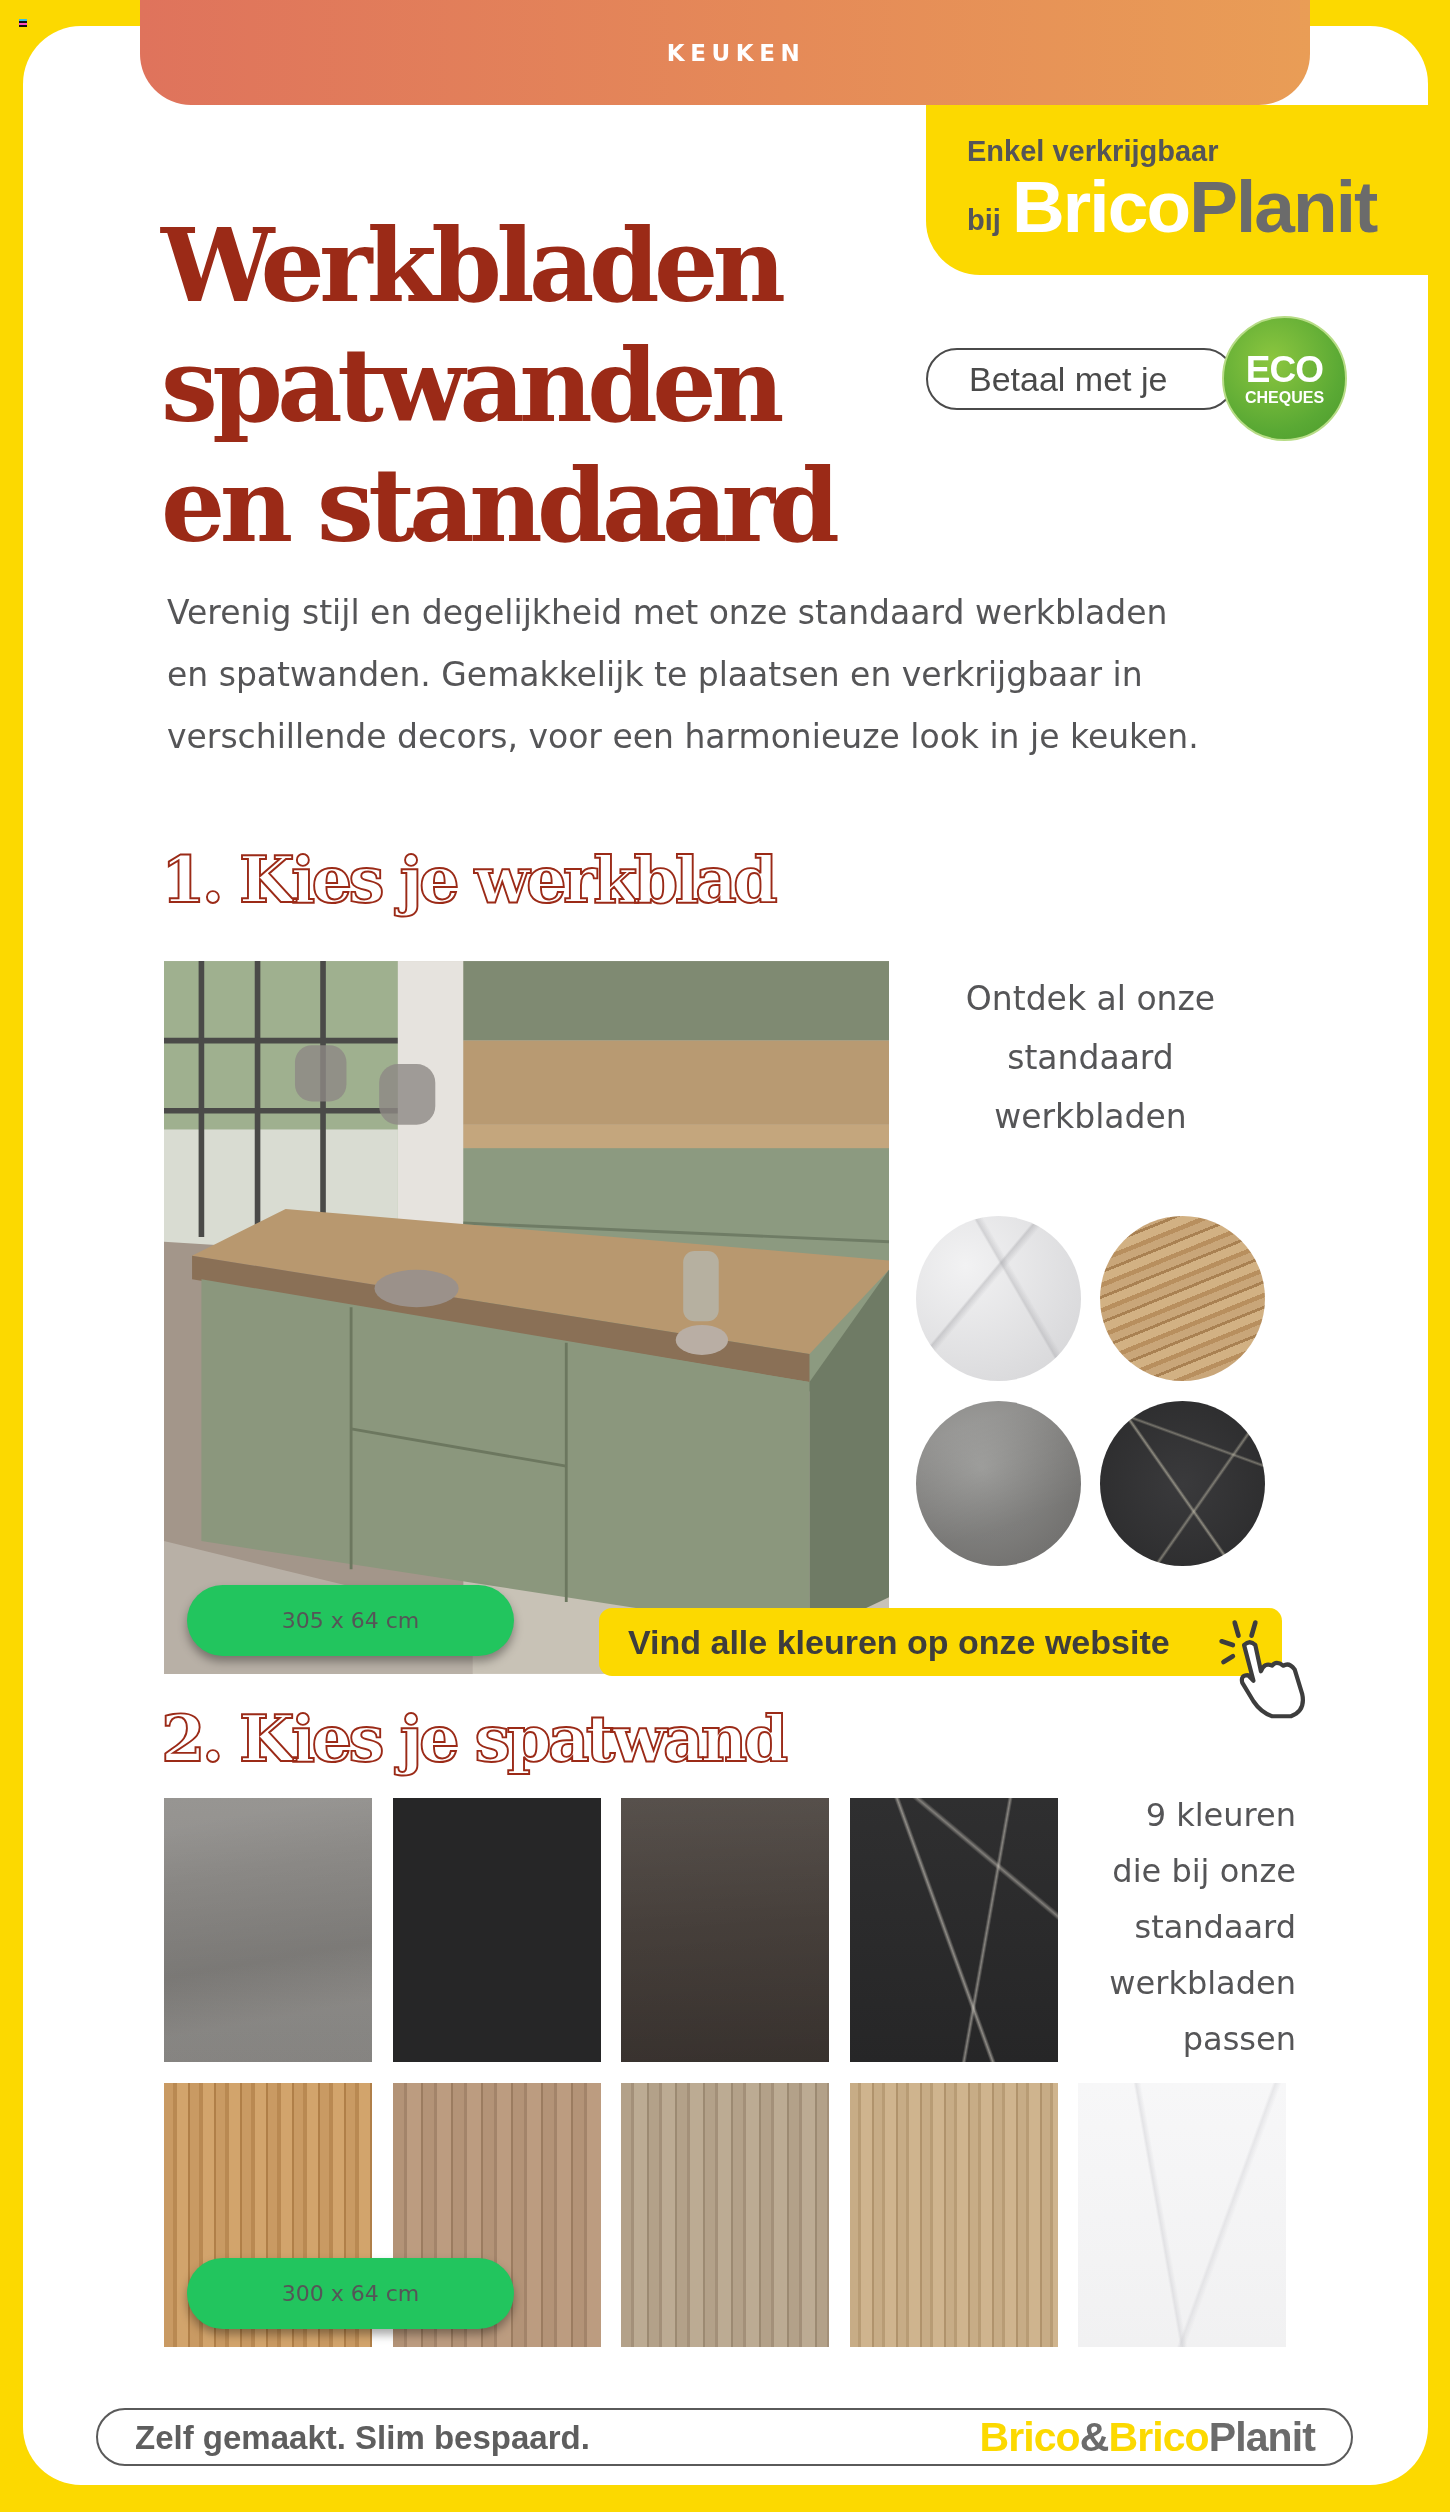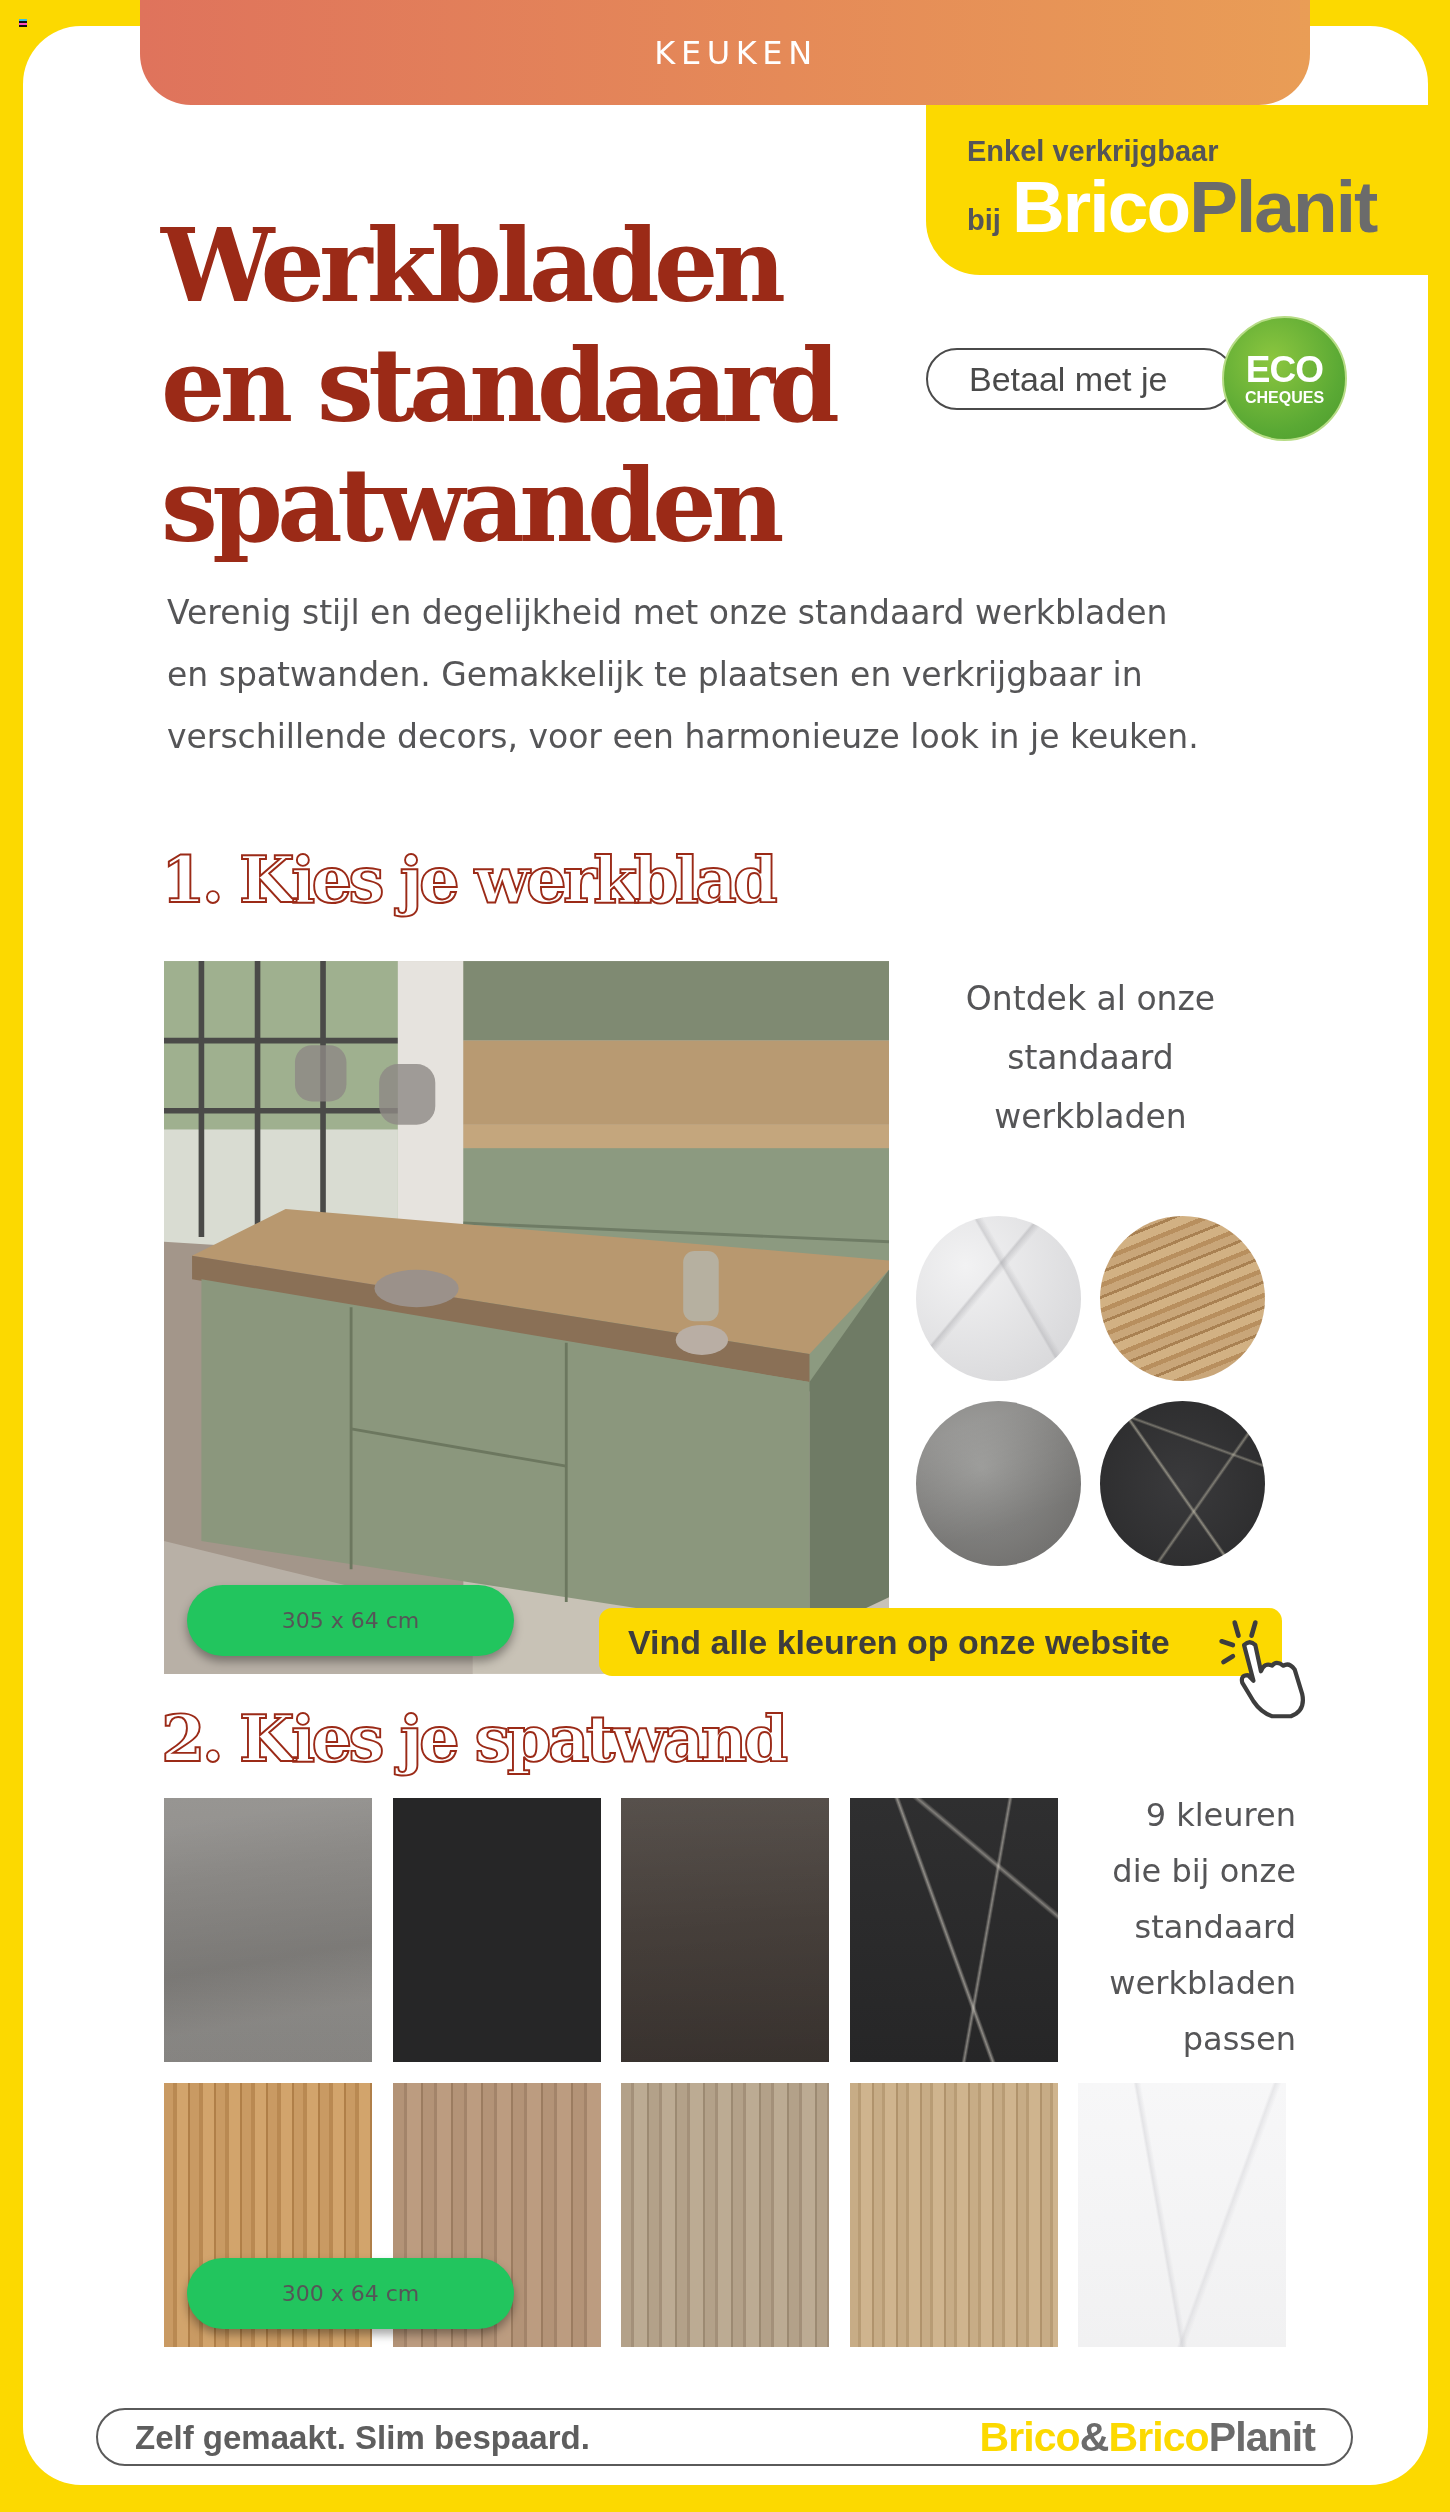--- a/index.html
+++ b/index.html
@@ -10,22 +10,22 @@
   .corner-mark { position: absolute; left: 18.7px; top: 18.7px; width: 8.4px; height: 8.4px;
     background: linear-gradient(#37c1e6 0 25%, #111 25% 50%, #ff4fc0 50% 75%, #111 75%); }
 
   .card { position: absolute; left: 22.5px; top: 26px; width: 1405px; height: 2459px;
     background: #ffffff; border-radius: 58px; }
 
   .top-tab { position: absolute; left: 140px; top: 0; width: 1170px; height: 105px;
     border-radius: 0 0 51px 51px;
     background: linear-gradient(90deg, #df735c 0%, #e58a58 55%, #e99d56 100%);
     display: flex; align-items: center; justify-content: center; }
-  .top-tab span { color: #fff; font-family: "DejaVu Sans", sans-serif; font-weight: normal;
-    font-size: 32px; letter-spacing: 5.6px; margin-left: 22px; }
+  .top-tab span { color: #fff; font-family: "DejaVu Sans", sans-serif; font-weight: bold;
+    font-size: 23px; letter-spacing: 5.6px; margin-left: 22px; }
 
   .excl-badge { position: absolute; left: 926px; top: 105px; width: 502px; height: 170px;
     background: #fcd900; border-radius: 0 0 0 54px; }
   .excl-line1 { position: absolute; left: 41px; top: 30px; font-size: 29px; font-weight: bold;
     color: #555557; font-family: "Liberation Sans", sans-serif; }
   .excl-line2 { position: absolute; left: 41px; top: 65px; display: flex; align-items: flex-end; }
   .excl-bij { font-size: 29px; font-weight: bold; color: #555557; margin-right: 11.2px; margin-bottom: 5.6px;
     font-family: "Liberation Sans", sans-serif; margin-top: 32px; }
   .logo-brico { font-size: 73px; font-weight: bold; font-family: "Liberation Sans", sans-serif; line-height: 1; letter-spacing: -1.9px; }
   .logo-brico .b { color: #ffffff; }
@@ -134,22 +134,22 @@
 <div class="excl-badge">
   <div class="excl-line1">Enkel verkrijgbaar</div>
   <div class="excl-line2">
     <span class="excl-bij">bij</span>
     <span class="logo-brico"><span class="b">Brico</span><span class="p">Planit</span></span>
   </div>
 </div>
 
 <h1 class="title">
   <div>Werkbladen</div>
+  <div>spatwanden</div>
   <div>en standaard</div>
-  <div>spatwanden</div>
 </h1>
 
 <div class="eco-pill">
   <span>Betaal met je</span>
 </div>
 <div class="eco-badge">
   <span class="eco">ECO</span>
   <span class="cheq">CHEQUES</span>
 </div>
 

